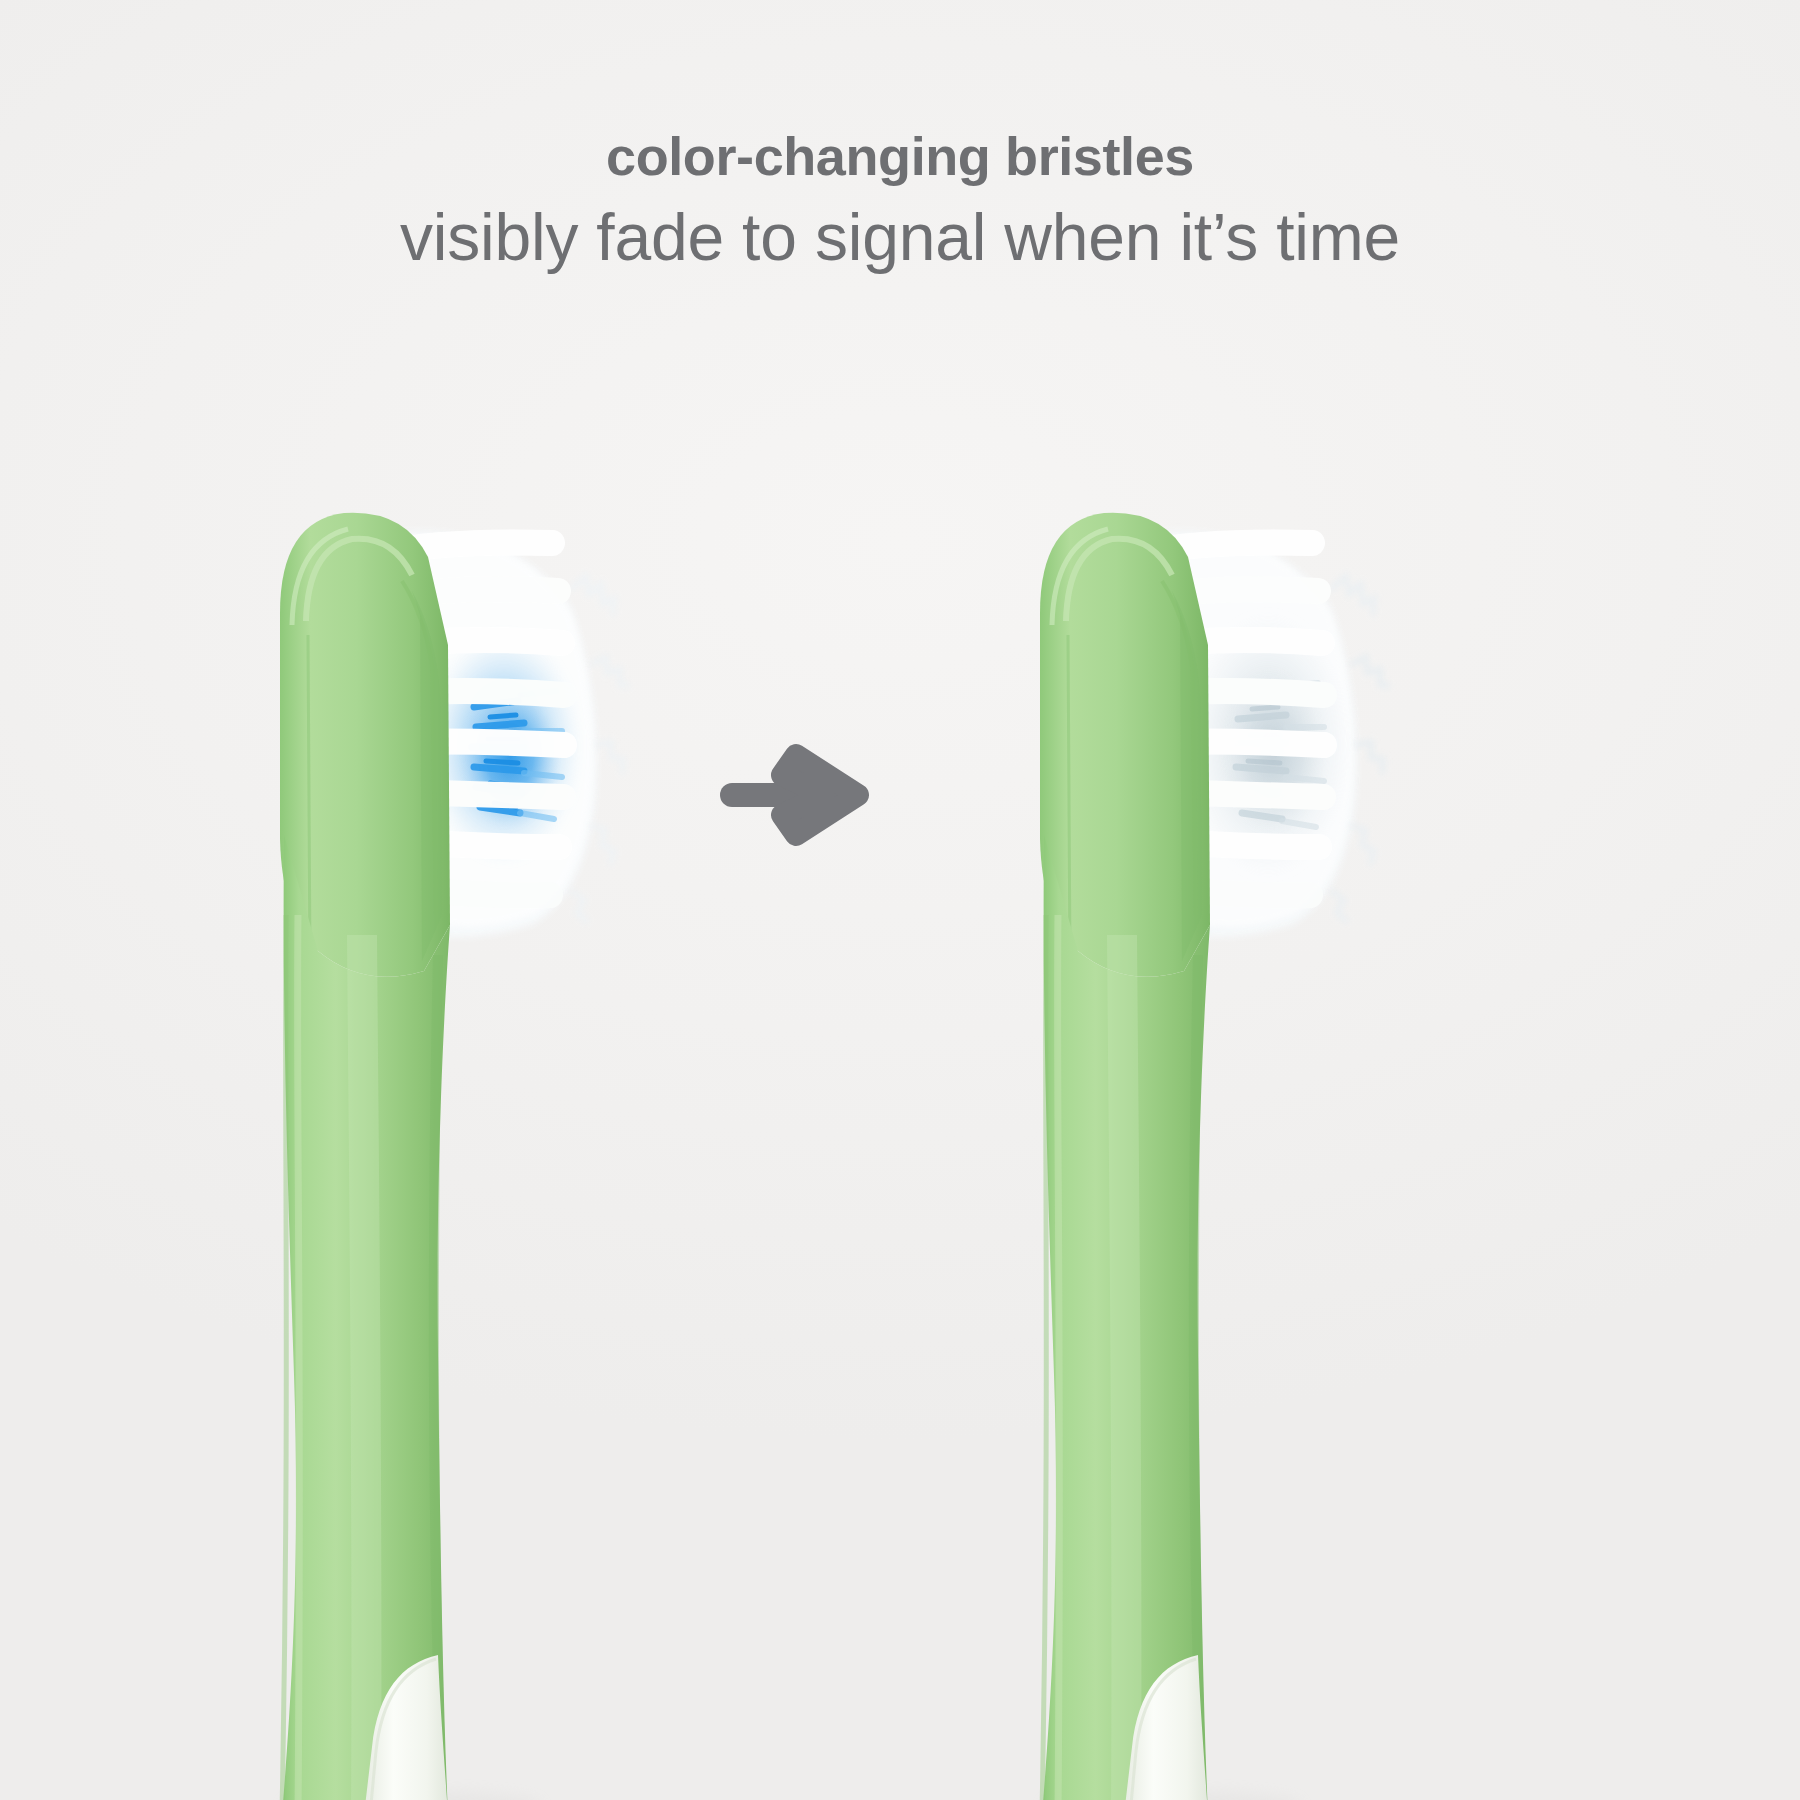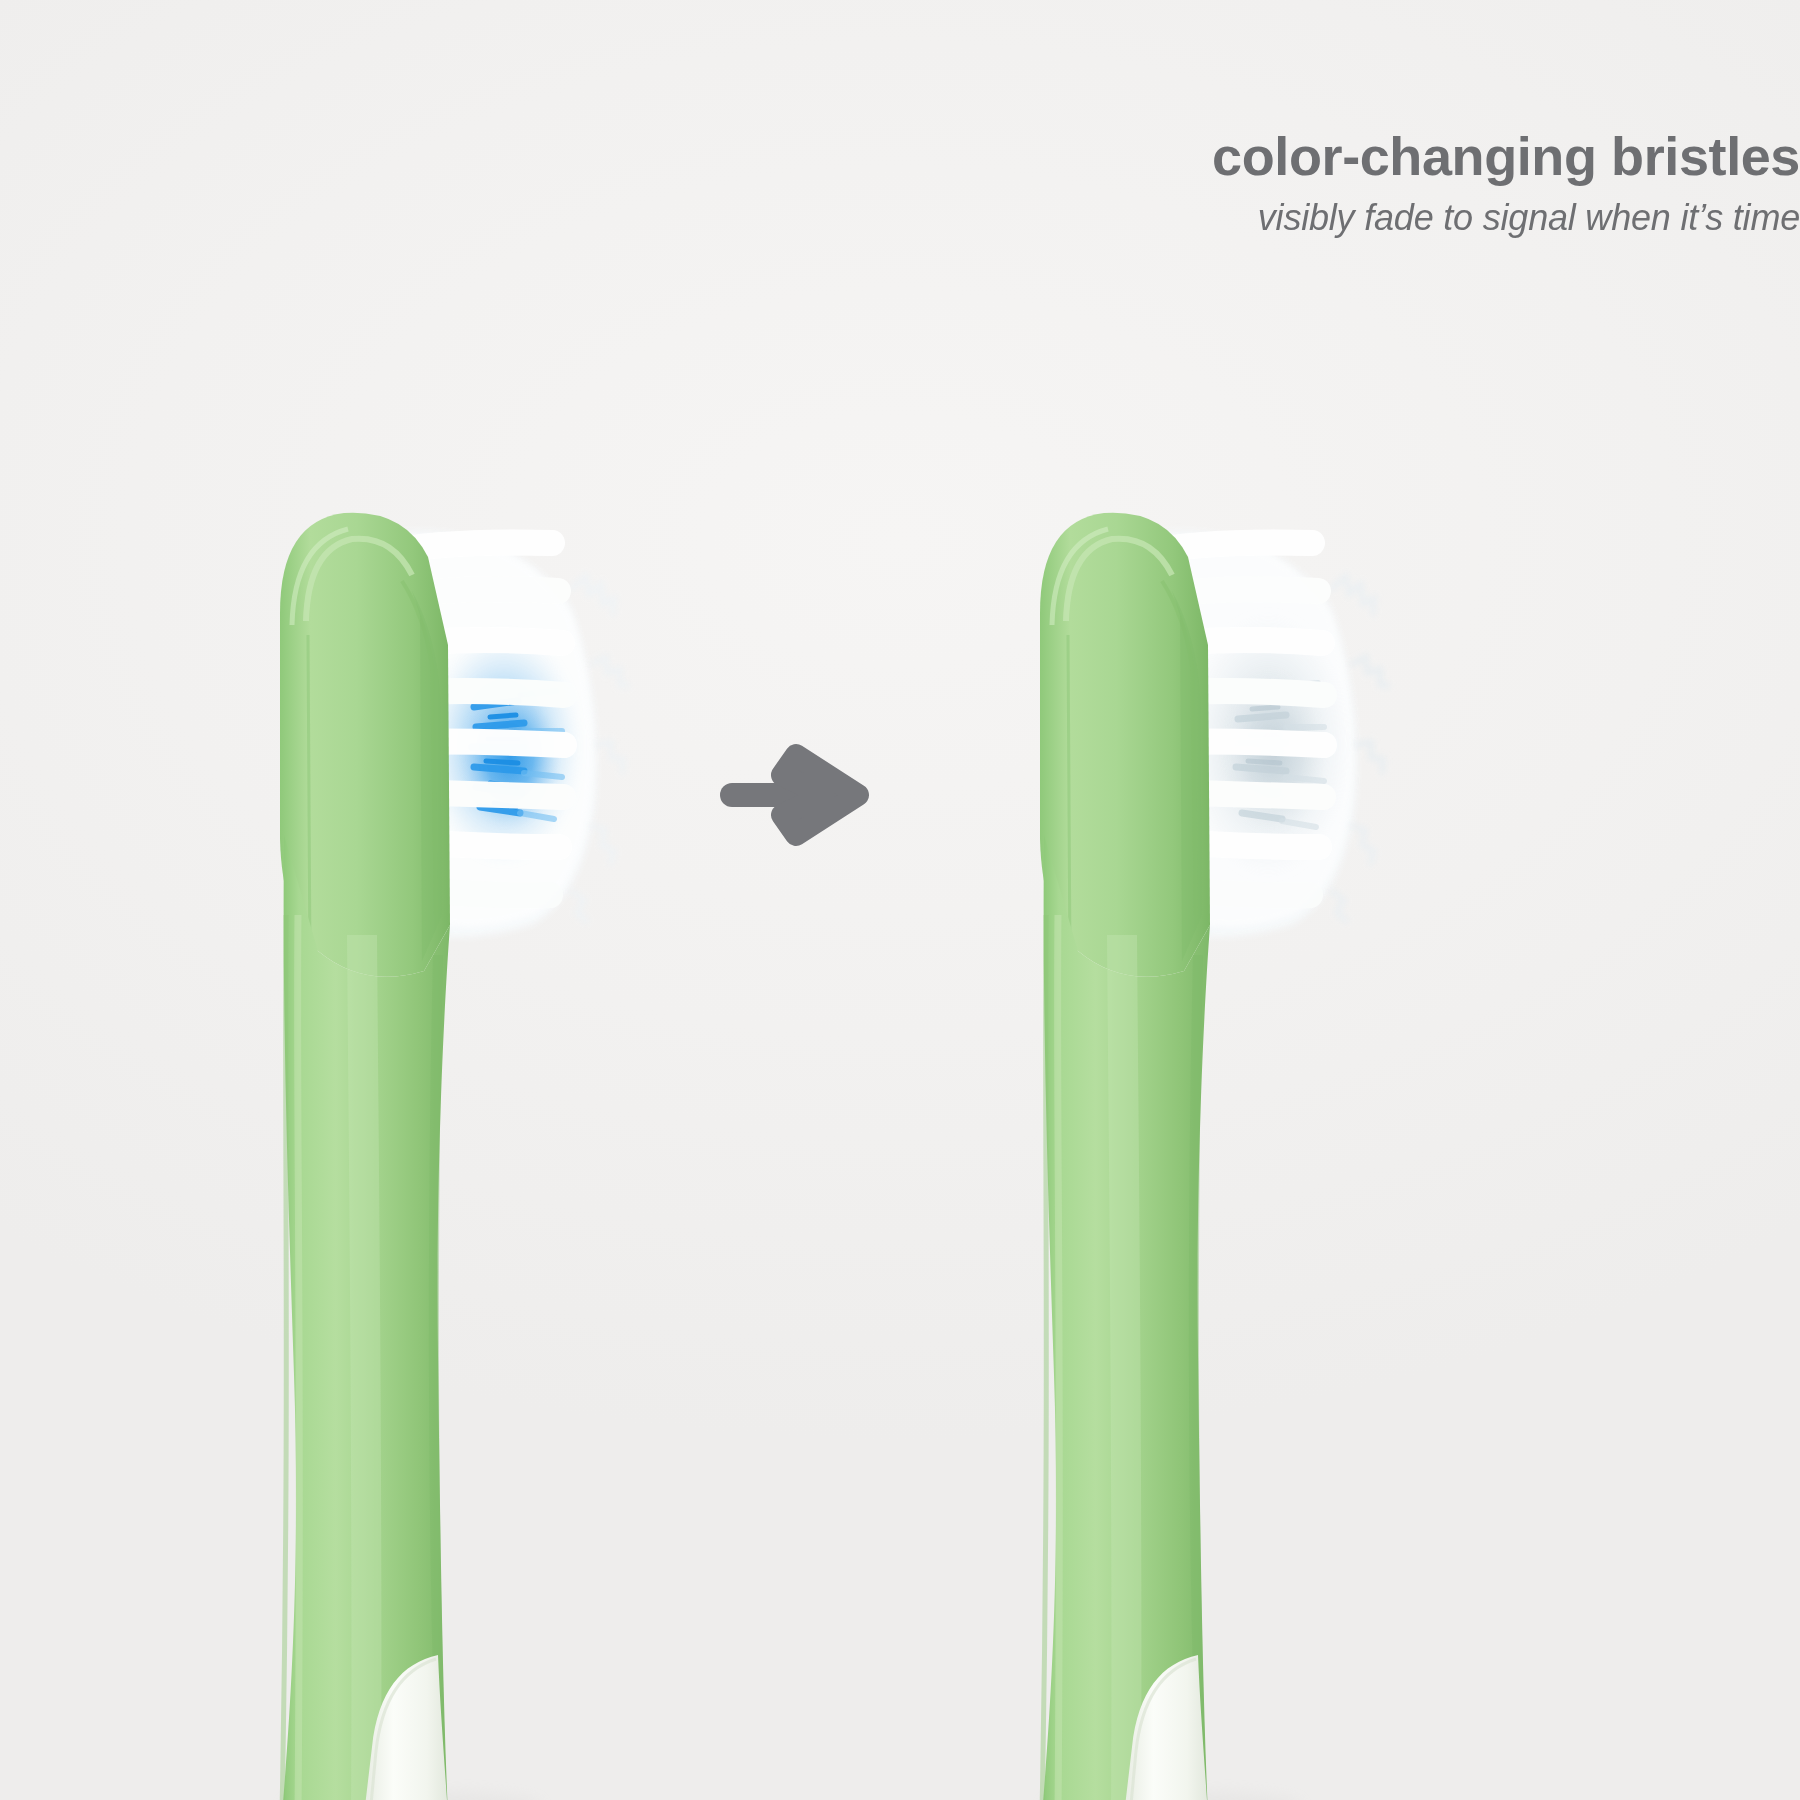--- a/index.html
+++ b/index.html
@@ -17,40 +17,39 @@
     width:1800px; height:1800px;
     background:
       radial-gradient(ellipse 1400px 900px at 50% 30%, #f6f5f4 0%, #f2f1f0 55%, #eeedec 100%);
     overflow:hidden;
   }
 
   
   #caption {
     position:absolute;
     left:0; right:0; top:128px;
-    text-align:right;
+    text-align:center;
     color:#6e6f72;
     user-select:none;
   }
   #caption .headline {
     font-size:54px;
     font-weight:700;
     letter-spacing:-0.4px;
     line-height:1.05;
     display:block;
     white-space:nowrap;
   }
   #caption .sub {
-    font-size:36px;
+    font-size:66px;
     font-weight:400;
     line-height:1.28;
     display:block;
     margin-top:10px;
     letter-spacing:-0.2px;
-    font-style:italic;
   }
   #caption .sub .l2 { display:block; }
 
   
   #arrow {
     position:absolute;
     left:712px; top:735px;
     width:160px; height:120px;
   }
 

